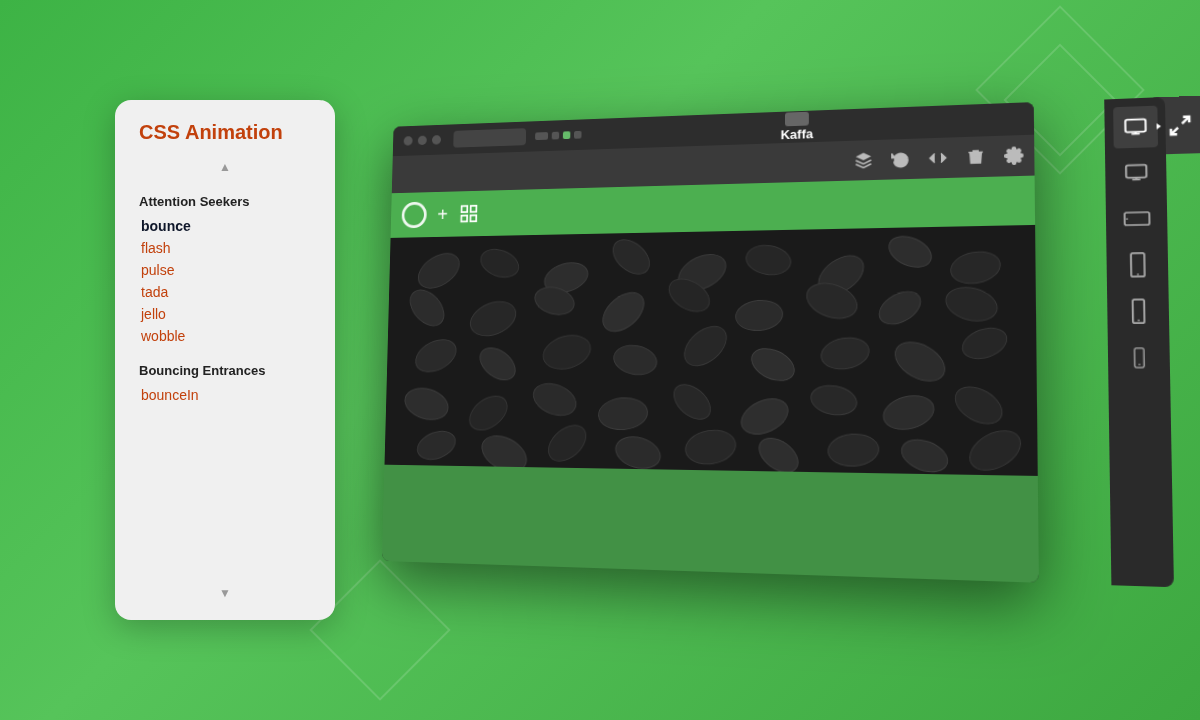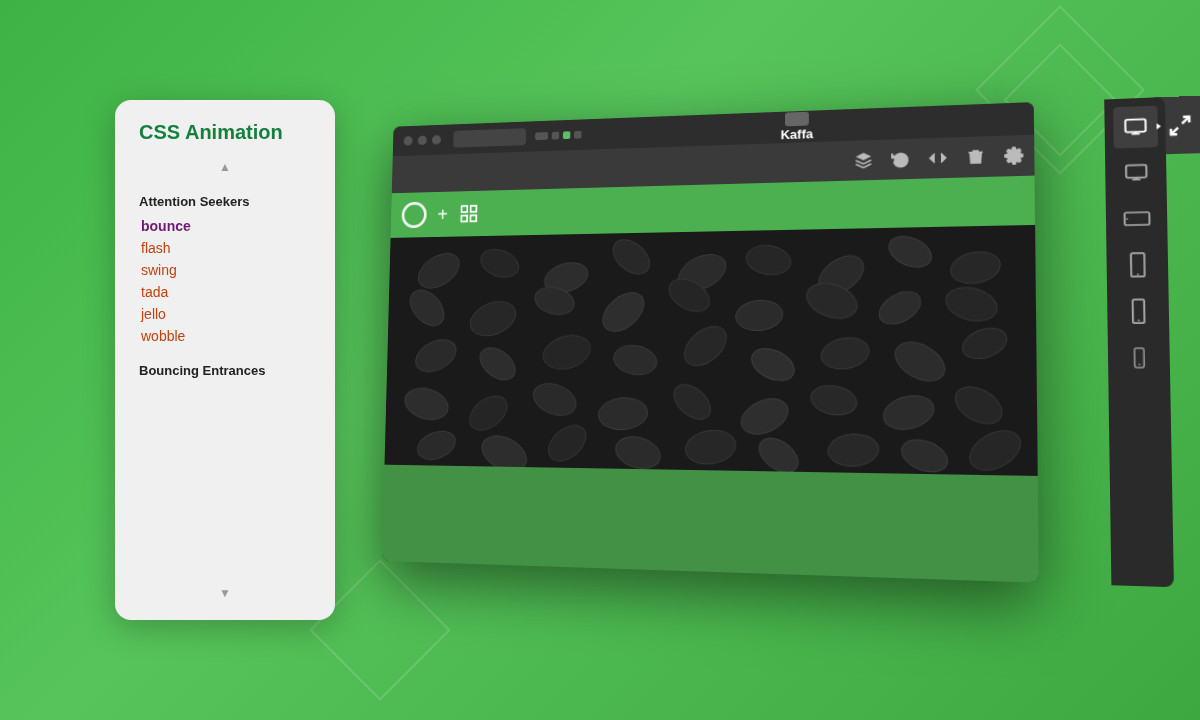--- a/index.html
+++ b/index.html
@@ -65,21 +65,21 @@
       display: flex;
       flex-direction: column;
       box-shadow: 0 8px 32px rgba(0,0,0,0.25);
       position: relative;
       z-index: 2;
     }
 
     .panel-title {
       font-size: 20px;
       font-weight: 900;
-      color: #15803d;
+      color: #c2410c;
       margin-bottom: 16px;
       line-height: 1.2;
     }
 
     .scroll-arrow-up {
       display: flex;
       justify-content: center;
       margin-bottom: 12px;
     }
 
@@ -101,21 +101,21 @@
       font-size: 14px;
       color: #c2410c;
       padding: 3px 0;
       cursor: pointer;
       border-radius: 4px;
       padding-left: 2px;
     }
 
     .animation-item.selected {
       font-weight: 700;
-      color: #701a75;
+      color: #0f172a;
     }
 
     .panel-spacer {
       flex: 1;
     }
 
     .scroll-arrow-down {
       display: flex;
       justify-content: center;
       margin-top: 12px;
@@ -325,27 +325,28 @@
 
   <div class="animation-panel">
     <div class="panel-title">CSS Animation</div>
 
     <div class="scroll-arrow-up"></div>
 
     <div class="category-label">Attention Seekers</div>
 
     <div class="animation-item selected">bounce</div>
     <div class="animation-item">flash</div>
-    <div class="animation-item">swing</div>
+    <div class="animation-item">pulse</div>
     <div class="animation-item">tada</div>
     <div class="animation-item">jello</div>
     <div class="animation-item">wobble</div>
 
     <div class="category-label" style="margin-top:16px;">Bouncing Entrances</div>
 
+    <div class="animation-item">bounceIn</div>
 
     <div class="panel-spacer"></div>
 
     <div class="scroll-arrow-down"></div>
   </div>
 
   <div class="browser-mockup">
 
     <div class="fullscreen-btn">
       <svg class="svg-icon" viewBox="0 0 24 24" fill="none" stroke="white" stroke-width="2.5">

